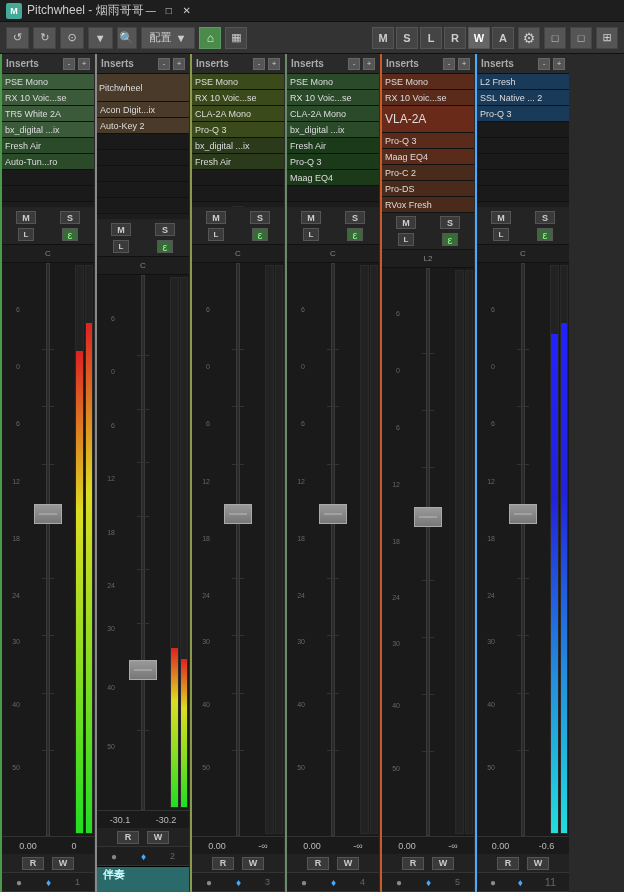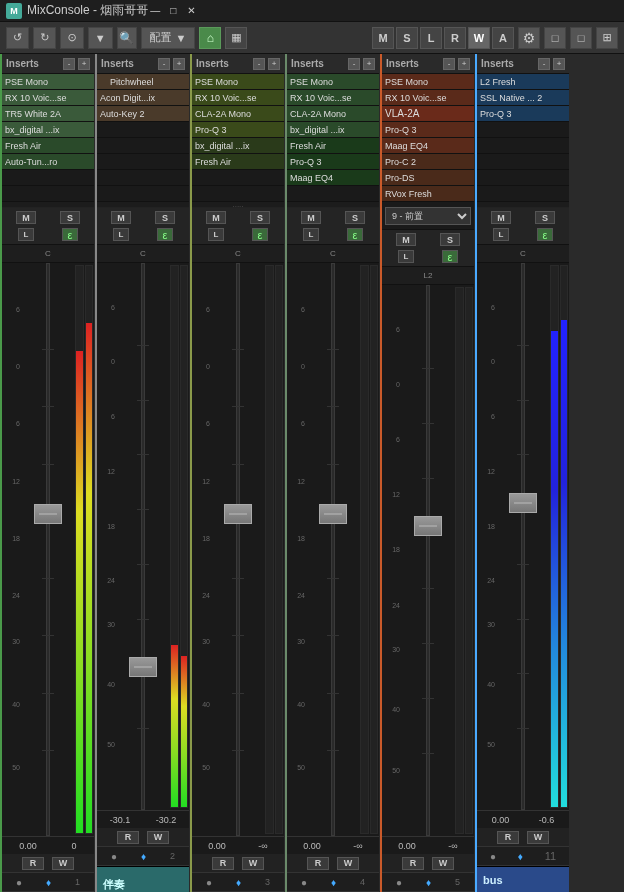--- a/index.html
+++ b/index.html
@@ -201,21 +201,21 @@
       color: #ccc; font-size: 11px; cursor: pointer;
     }
   </style>
 </head>
 <body>
 
 <div class="window">
 
   <div class="title-bar">
     <div class="title-bar-icon">M</div>
-    <span>MixConsole - 烟雨哥哥</span>
+    <span>Pitchwheel - 烟雨哥哥</span>
     <div class="title-bar-controls">
       <button class="title-bar-btn">—</button>
       <button class="title-bar-btn">□</button>
       <button class="title-bar-btn">✕</button>
     </div>
   </div>
 
 
   <div class="toolbar">
     <button class="toolbar-btn">↺</button>
@@ -321,21 +321,21 @@
     <span style="font-size:10px;cursor:pointer;color:#4af;">♦</span>
     <span style="font-size:9px;color:#666;">1</span>
   </div>
         </div>
         <div class="channel-strip" style="border-left: 2px solid rgb(136, 136, 136); width: 95px; display: flex; flex-direction: column; border-right: 1px solid rgb(42, 42, 42); position: relative; flex-shrink: 0;">
           <div class="inserts-header" style="background: rgb(42, 42, 42); height: 20px; display: flex; align-items: center; padding: 0px 4px; border-bottom: 1px solid rgb(17, 17, 17); font-size: 10px; color: rgb(170, 170, 170);">
             <span style="flex:1;font-weight:bold;">Inserts</span>
             <button style="width:12px;height:12px;background:#555;border:1px solid #666;font-size:8px;cursor:pointer;color:#ccc;">-</button>
             <button style="width:12px;height:12px;background:#555;border:1px solid #666;font-size:8px;cursor:pointer;color:#ccc;">+</button>
           </div>
-          <div class="insert-slot" style="height: 16px; display: flex; align-items: center; padding: 0px 13px; font-size: 9px; border-bottom: 1px solid rgb(17, 17, 17); cursor: pointer; white-space: nowrap; overflow: hidden; text-overflow: ellipsis; background: rgb(74, 58, 42); color: rgb(221, 221, 221);">Pitchwheel</div>
+          <div class="insert-slot" style="height: 28px; display: flex; align-items: center; padding: 0px 2px; font-size: 9px; border-bottom: 1px solid rgb(17, 17, 17); cursor: pointer; white-space: nowrap; overflow: hidden; text-overflow: ellipsis; background: rgb(74, 58, 42); color: rgb(221, 221, 221);">Pitchwheel</div>
           <div class="insert-slot" style="height: 16px; display: flex; align-items: center; padding: 0px 3px; font-size: 9px; border-bottom: 1px solid rgb(17, 17, 17); cursor: pointer; white-space: nowrap; overflow: hidden; text-overflow: ellipsis; background: rgb(74, 58, 42); color: rgb(221, 221, 221);">Acon Digit...ix</div>
           <div class="insert-slot" style="height: 16px; display: flex; align-items: center; padding: 0px 3px; font-size: 9px; border-bottom: 1px solid rgb(17, 17, 17); cursor: pointer; white-space: nowrap; overflow: hidden; text-overflow: ellipsis; background: rgb(74, 58, 42); color: rgb(221, 221, 221);">Auto-Key 2</div>
           <div class="insert-slot" style="height: 16px; display: flex; align-items: center; padding: 0px 3px; font-size: 9px; border-bottom: 1px solid rgb(17, 17, 17); cursor: pointer; white-space: nowrap; overflow: hidden; text-overflow: ellipsis; background: rgb(26, 26, 26); color: rgb(68, 68, 68);"></div>
           <div class="insert-slot" style="height: 16px; display: flex; align-items: center; padding: 0px 3px; font-size: 9px; border-bottom: 1px solid rgb(17, 17, 17); cursor: pointer; white-space: nowrap; overflow: hidden; text-overflow: ellipsis; background: rgb(26, 26, 26); color: rgb(68, 68, 68);"></div>
           <div class="insert-slot" style="height: 16px; display: flex; align-items: center; padding: 0px 3px; font-size: 9px; border-bottom: 1px solid rgb(17, 17, 17); cursor: pointer; white-space: nowrap; overflow: hidden; text-overflow: ellipsis; background: rgb(26, 26, 26); color: rgb(68, 68, 68);"></div>
           <div class="insert-slot" style="height: 16px; display: flex; align-items: center; padding: 0px 3px; font-size: 9px; border-bottom: 1px solid rgb(17, 17, 17); cursor: pointer; white-space: nowrap; overflow: hidden; text-overflow: ellipsis; background: rgb(26, 26, 26); color: rgb(68, 68, 68);"></div>
           <div class="insert-slot" style="height: 16px; display: flex; align-items: center; padding: 0px 3px; font-size: 9px; border-bottom: 1px solid rgb(17, 17, 17); cursor: pointer; white-space: nowrap; overflow: hidden; text-overflow: ellipsis; background: rgb(26, 26, 26); color: rgb(68, 68, 68);"></div>
           <div style="height: 6px; background: rgb(28, 28, 28); border-bottom: 1px solid rgb(34, 34, 34); display: flex; align-items: center; justify-content: center;"></div>
           <div style="background: rgb(36, 36, 36); border-bottom: 1px solid rgb(17, 17, 17); padding: 2px 0px;">
             <div style="display: flex; align-items: center; justify-content: space-around; height: 15px; padding: 0px 2px; margin-bottom: 2px;">
@@ -391,21 +391,21 @@
           </div>
           <div style="height: 18px; display: flex; align-items: center; justify-content: center; gap: 8px; background: rgb(34, 34, 34);">
     <button style="width:22px;height:13px;border:1px solid #555;font-size:9px;font-weight:bold;cursor:pointer;display:flex;align-items:center;justify-content:center;background:#3a3a3a;color:#ccc;">R</button>
     <button style="width:22px;height:13px;border:1px solid #555;font-size:9px;font-weight:bold;cursor:pointer;display:flex;align-items:center;justify-content:center;background:#3a3a3a;color:#ccc;">W</button>
   </div>
           <div style="height: 20px; display: flex; align-items: center; justify-content: space-around; background: rgb(30, 30, 30); border-top: 1px solid rgb(51, 51, 51); border-bottom: 1px solid rgb(51, 51, 51); padding: 0px 2px;">
     <span style="font-size:10px;cursor:pointer;color:#888;">●</span>
     <span style="font-size:10px;cursor:pointer;color:#4af;">♦</span>
     <span style="font-size:9px;color:#666;">2</span>
   </div>
-          <div style="height: 26px; display: flex; align-items: flex-end; justify-content: space-between; padding: 0px 6px; font-size: 11px; font-weight: bold; border-top: 1px solid rgb(0, 0, 0); background: rgb(42, 106, 106); color: rgb(204, 255, 255);">
+          <div style="height: 26px; display: flex; align-items: flex-start; justify-content: space-between; padding: 0px 6px; font-size: 11px; font-weight: bold; border-top: 1px solid rgb(0, 0, 0); background: rgb(42, 106, 106); color: rgb(204, 255, 255);">
             <span>伴奏</span>
           </div>
         </div>
         <div class="channel-strip" style="border-left: 2px solid rgb(138, 154, 74); width: 95px; display: flex; flex-direction: column; border-right: 1px solid rgb(42, 42, 42); position: relative; flex-shrink: 0;">
           <div class="inserts-header" style="background: rgb(42, 42, 42); height: 20px; display: flex; align-items: center; padding: 0px 4px; border-bottom: 1px solid rgb(17, 17, 17); font-size: 10px; color: rgb(170, 170, 170);">
             <span style="flex:1;font-weight:bold;">Inserts</span>
             <button style="width:12px;height:12px;background:#555;border:1px solid #666;font-size:8px;cursor:pointer;color:#ccc;">-</button>
             <button style="width:12px;height:12px;background:#555;border:1px solid #666;font-size:8px;cursor:pointer;color:#ccc;">+</button>
           </div>
           <div class="insert-slot" style="height: 16px; display: flex; align-items: center; padding: 0px 3px; font-size: 9px; border-bottom: 1px solid rgb(17, 17, 17); cursor: pointer; white-space: nowrap; overflow: hidden; text-overflow: ellipsis; background: rgb(58, 74, 26); color: rgb(221, 221, 221);">PSE Mono</div>
@@ -559,29 +559,26 @@
   </div>
         </div>
         <div class="channel-strip" style="border-left: 2px solid rgb(202, 90, 42); width: 95px; display: flex; flex-direction: column; border-right: 1px solid rgb(42, 42, 42); position: relative; flex-shrink: 0;">
           <div class="inserts-header" style="background: rgb(42, 42, 42); height: 20px; display: flex; align-items: center; padding: 0px 4px; border-bottom: 1px solid rgb(17, 17, 17); font-size: 10px; color: rgb(170, 170, 170);">
             <span style="flex:1;font-weight:bold;">Inserts</span>
             <button style="width:12px;height:12px;background:#555;border:1px solid #666;font-size:8px;cursor:pointer;color:#ccc;">-</button>
             <button style="width:12px;height:12px;background:#555;border:1px solid #666;font-size:8px;cursor:pointer;color:#ccc;">+</button>
           </div>
           <div class="insert-slot" style="height: 16px; display: flex; align-items: center; padding: 0px 3px; font-size: 9px; border-bottom: 1px solid rgb(17, 17, 17); cursor: pointer; white-space: nowrap; overflow: hidden; text-overflow: ellipsis; background: rgb(90, 42, 26); color: rgb(221, 221, 221);">PSE Mono</div>
           <div class="insert-slot" style="height: 16px; display: flex; align-items: center; padding: 0px 3px; font-size: 9px; border-bottom: 1px solid rgb(17, 17, 17); cursor: pointer; white-space: nowrap; overflow: hidden; text-overflow: ellipsis; background: rgb(90, 42, 26); color: rgb(221, 221, 221);">RX 10 Voic...se</div>
-          <div class="insert-slot" style="height: 16px; display: flex; align-items: center; padding: 0px 3px; font-size: 10px; border-bottom: 1px solid rgb(17, 17, 17); cursor: pointer; white-space: nowrap; overflow: hidden; text-overflow: ellipsis; background: rgb(106, 42, 26); color: rgb(221, 221, 221);">VLA-2A</div>
+          <div class="insert-slot" style="height: 27px; display: flex; align-items: center; padding: 0px 3px; font-size: 12px; border-bottom: 1px solid rgb(17, 17, 17); cursor: pointer; white-space: nowrap; overflow: hidden; text-overflow: ellipsis; background: rgb(106, 42, 26); color: rgb(221, 221, 221);">VLA-2A</div>
           <div class="insert-slot" style="height: 16px; display: flex; align-items: center; padding: 0px 3px; font-size: 9px; border-bottom: 1px solid rgb(17, 17, 17); cursor: pointer; white-space: nowrap; overflow: hidden; text-overflow: ellipsis; background: rgb(90, 42, 26); color: rgb(221, 221, 221);">Pro-Q 3</div>
           <div class="insert-slot" style="height: 16px; display: flex; align-items: center; padding: 0px 3px; font-size: 9px; border-bottom: 1px solid rgb(17, 17, 17); cursor: pointer; white-space: nowrap; overflow: hidden; text-overflow: ellipsis; background: rgb(90, 42, 26); color: rgb(221, 221, 221);">Maag EQ4</div>
           <div class="insert-slot" style="height: 16px; display: flex; align-items: center; padding: 0px 3px; font-size: 9px; border-bottom: 1px solid rgb(17, 17, 17); cursor: pointer; white-space: nowrap; overflow: hidden; text-overflow: ellipsis; background: rgb(74, 42, 26); color: rgb(221, 221, 221);">Pro-C 2</div>
           <div class="insert-slot" style="height: 16px; display: flex; align-items: center; padding: 0px 3px; font-size: 9px; border-bottom: 1px solid rgb(17, 17, 17); cursor: pointer; white-space: nowrap; overflow: hidden; text-overflow: ellipsis; background: rgb(74, 42, 26); color: rgb(221, 221, 221);">Pro-DS</div>
           <div class="insert-slot" style="height: 16px; display: flex; align-items: center; padding: 0px 3px; font-size: 9px; border-bottom: 1px solid rgb(17, 17, 17); cursor: pointer; white-space: nowrap; overflow: hidden; text-overflow: ellipsis; background: rgb(74, 42, 26); color: rgb(221, 221, 221);">RVox Fresh</div>
-          <div style="height: 28px; display: flex; align-items: center; padding: 2px 3px; border-bottom: 1px solid rgb(17, 17, 17); background: rgb(26, 26, 26);">
-            <select style="flex:1;background:#333;border:1px solid #555;color:#ccc;font-size:9px;height:18px;padding:0 2px;"><option>9 - 前置</option></select>
-          </div>
           <div style="background: rgb(36, 36, 36); border-bottom: 1px solid rgb(17, 17, 17); padding: 2px 0px;">
             <div style="display: flex; align-items: center; justify-content: space-around; height: 15px; padding: 0px 2px; margin-bottom: 2px;">
     <button style="width:20px;height:13px;border:1px solid #555;font-size:9px;font-weight:bold;cursor:pointer;display:flex;align-items:center;justify-content:center;color:#ccc;background:#3a3a3a;">M</button>
     <button style="width:20px;height:13px;border:1px solid #555;font-size:9px;font-weight:bold;cursor:pointer;display:flex;align-items:center;justify-content:center;color:#ccc;background:#3a3a3a;">S</button>
   </div>
             <div style="display: flex; align-items: center; justify-content: space-around; height: 15px; padding: 0px 2px;">
     <button style="width:16px;height:13px;border:1px solid #555;font-size:8px;font-weight:bold;cursor:pointer;display:flex;align-items:center;justify-content:center;background:#3a3a3a;color:#ccc;">L</button>
     <button style="width:16px;height:13px;border:1px solid #555;background:#3a6a3a;display:flex;align-items:center;justify-content:center;font-size:11px;color:#8f8;cursor:pointer;">ε</button>
   </div>
           </div>
@@ -706,19 +703,16 @@
           </div>
           <div style="height: 18px; display: flex; align-items: center; justify-content: center; gap: 8px; background: rgb(34, 34, 34);">
     <button style="width:22px;height:13px;border:1px solid #555;font-size:9px;font-weight:bold;cursor:pointer;display:flex;align-items:center;justify-content:center;background:#3a3a3a;color:#ccc;">R</button>
     <button style="width:22px;height:13px;border:1px solid #555;font-size:9px;font-weight:bold;cursor:pointer;display:flex;align-items:center;justify-content:center;background:#3a3a3a;color:#ccc;">W</button>
   </div>
           <div style="height: 20px; display: flex; align-items: center; justify-content: space-around; background: rgb(30, 30, 30); border-top: 1px solid rgb(51, 51, 51); border-bottom: 1px solid rgb(51, 51, 51); padding: 0px 2px;">
     <span style="font-size:10px;cursor:pointer;color:#888;">●</span>
     <span style="font-size:10px;cursor:pointer;color:#4af;">♦</span>
     <span style="font-size:11px;color:#666;">11</span>
   </div>
-          <div style="height: 26px; display: flex; align-items: center; justify-content: space-between; padding: 0px 6px; font-size: 11px; font-weight: bold; border-top: 1px solid rgb(0, 0, 0); background: rgb(42, 74, 138); color: rgb(204, 238, 255);">
-            <span>bus</span>
-          </div>
         </div>
       </div>
   </div>
 </div>
 
 </body></html>

